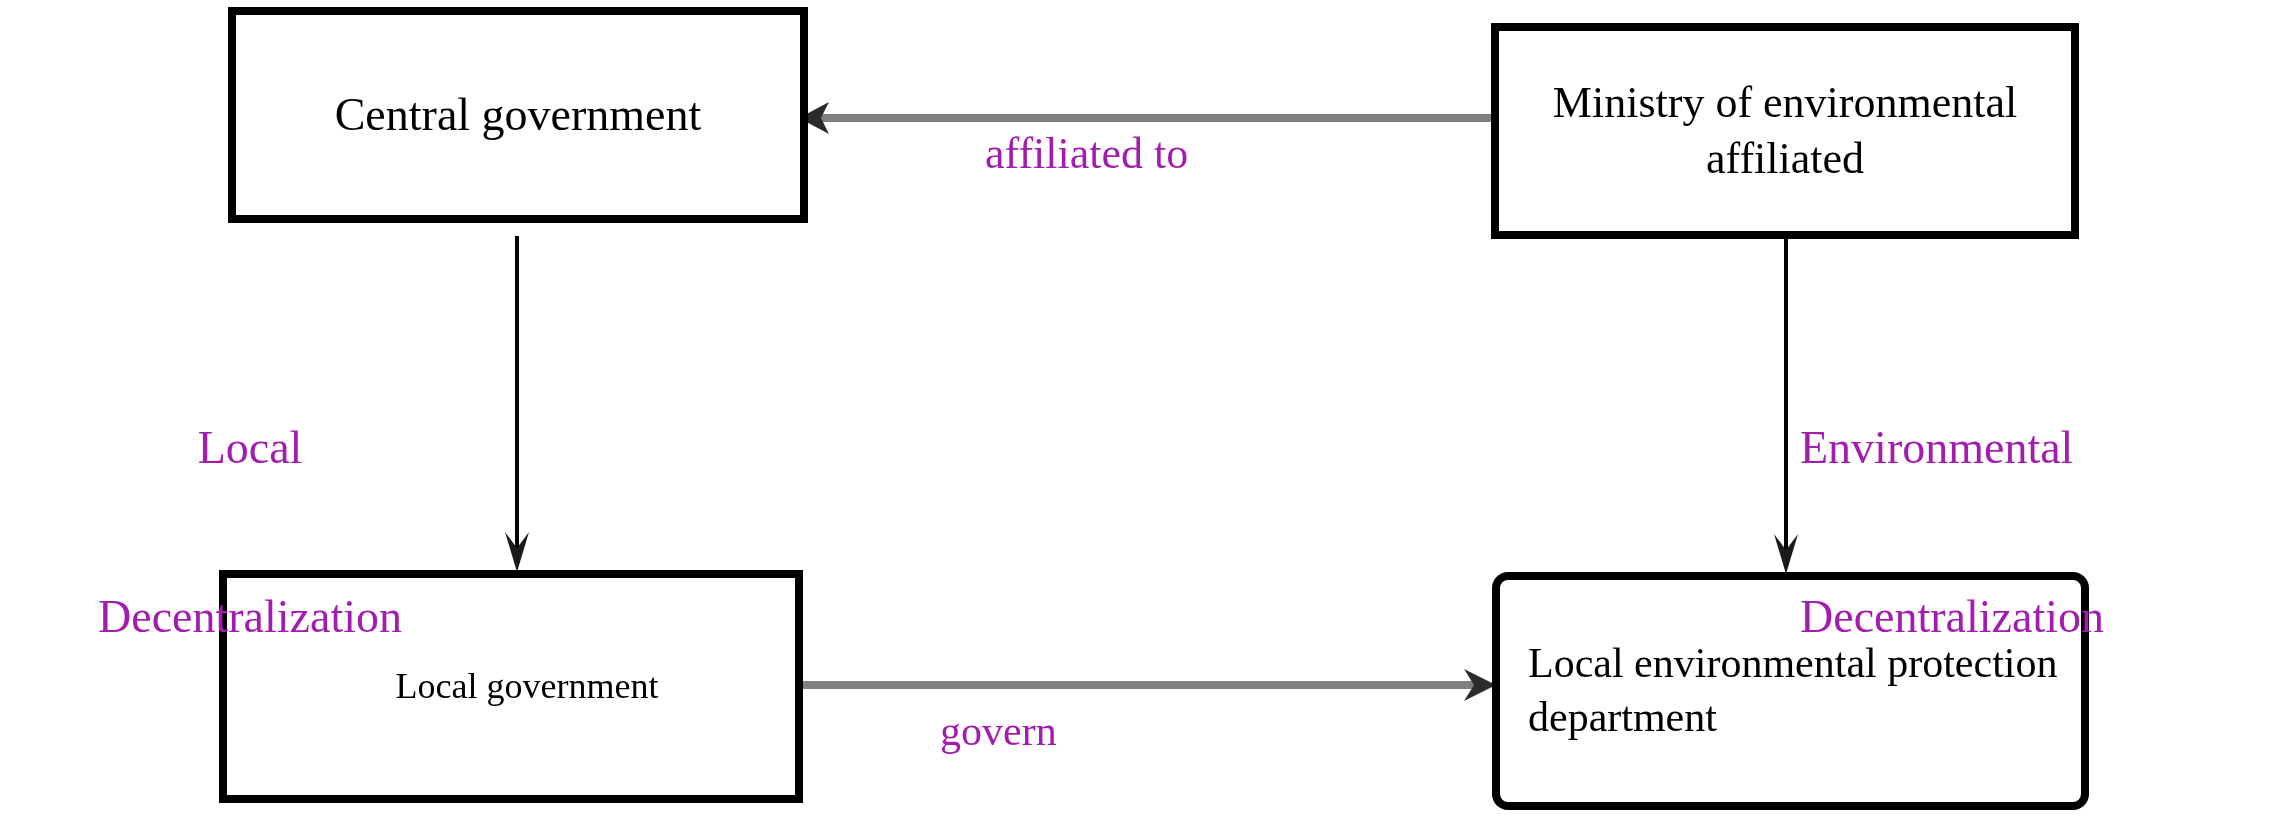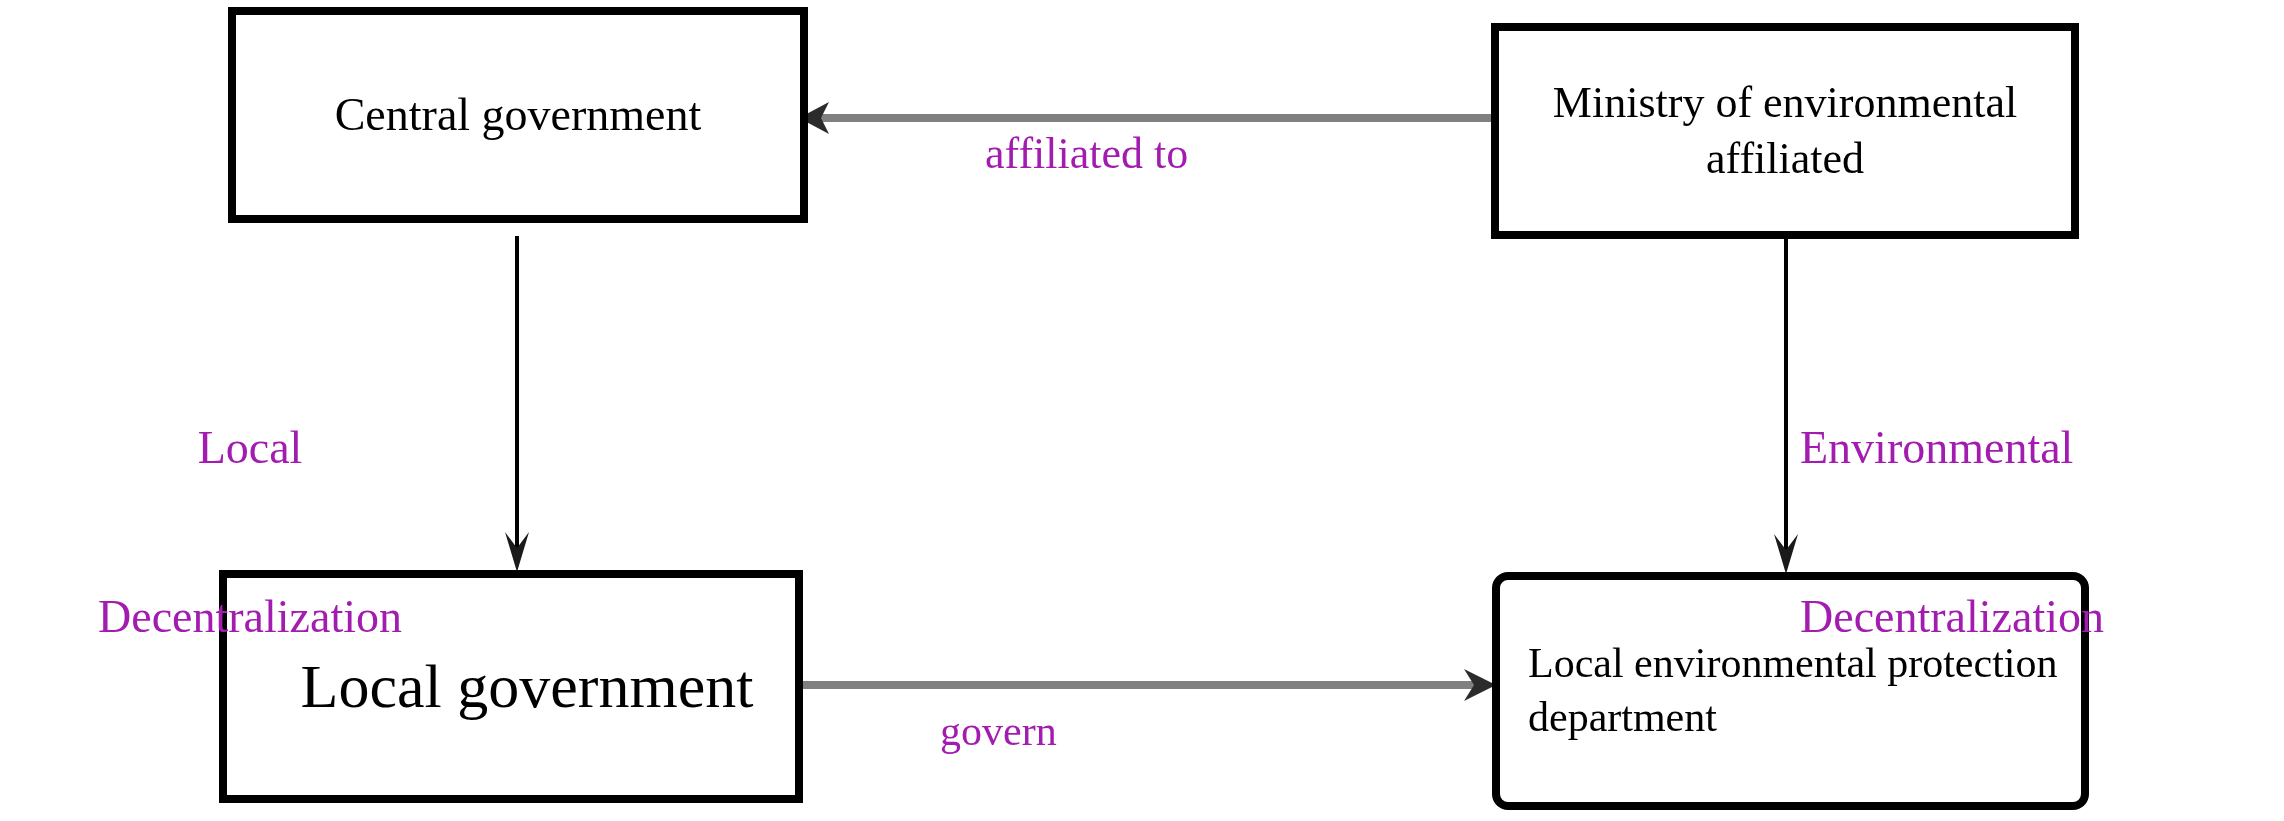--- a/index.html
+++ b/index.html
@@ -45,21 +45,21 @@
   #node-ministry {
     left: 1491px; top: 23px;
     width: 588px; height: 216px;
   }
   #node-ministry .node-label { font-size: 44px; }
 
   #node-local-government {
     left: 219px;  top: 570px;
     width: 584px; height: 233px;
   }
-  #node-local-government .node-label { font-size: 62px; padding-left: 32px; }
+  #node-local-government .node-label { font-size: 36px; padding-left: 32px; }
 
   #node-local-epd {
     left: 1492px; top: 572px;
     width: 597px; height: 238px; border-radius: 16px;
   }
   #node-local-epd .node-label { font-size: 42px; }
 
   
   .connector { position: absolute; z-index: 2; }
   .connector svg { display: block; overflow: visible; }

